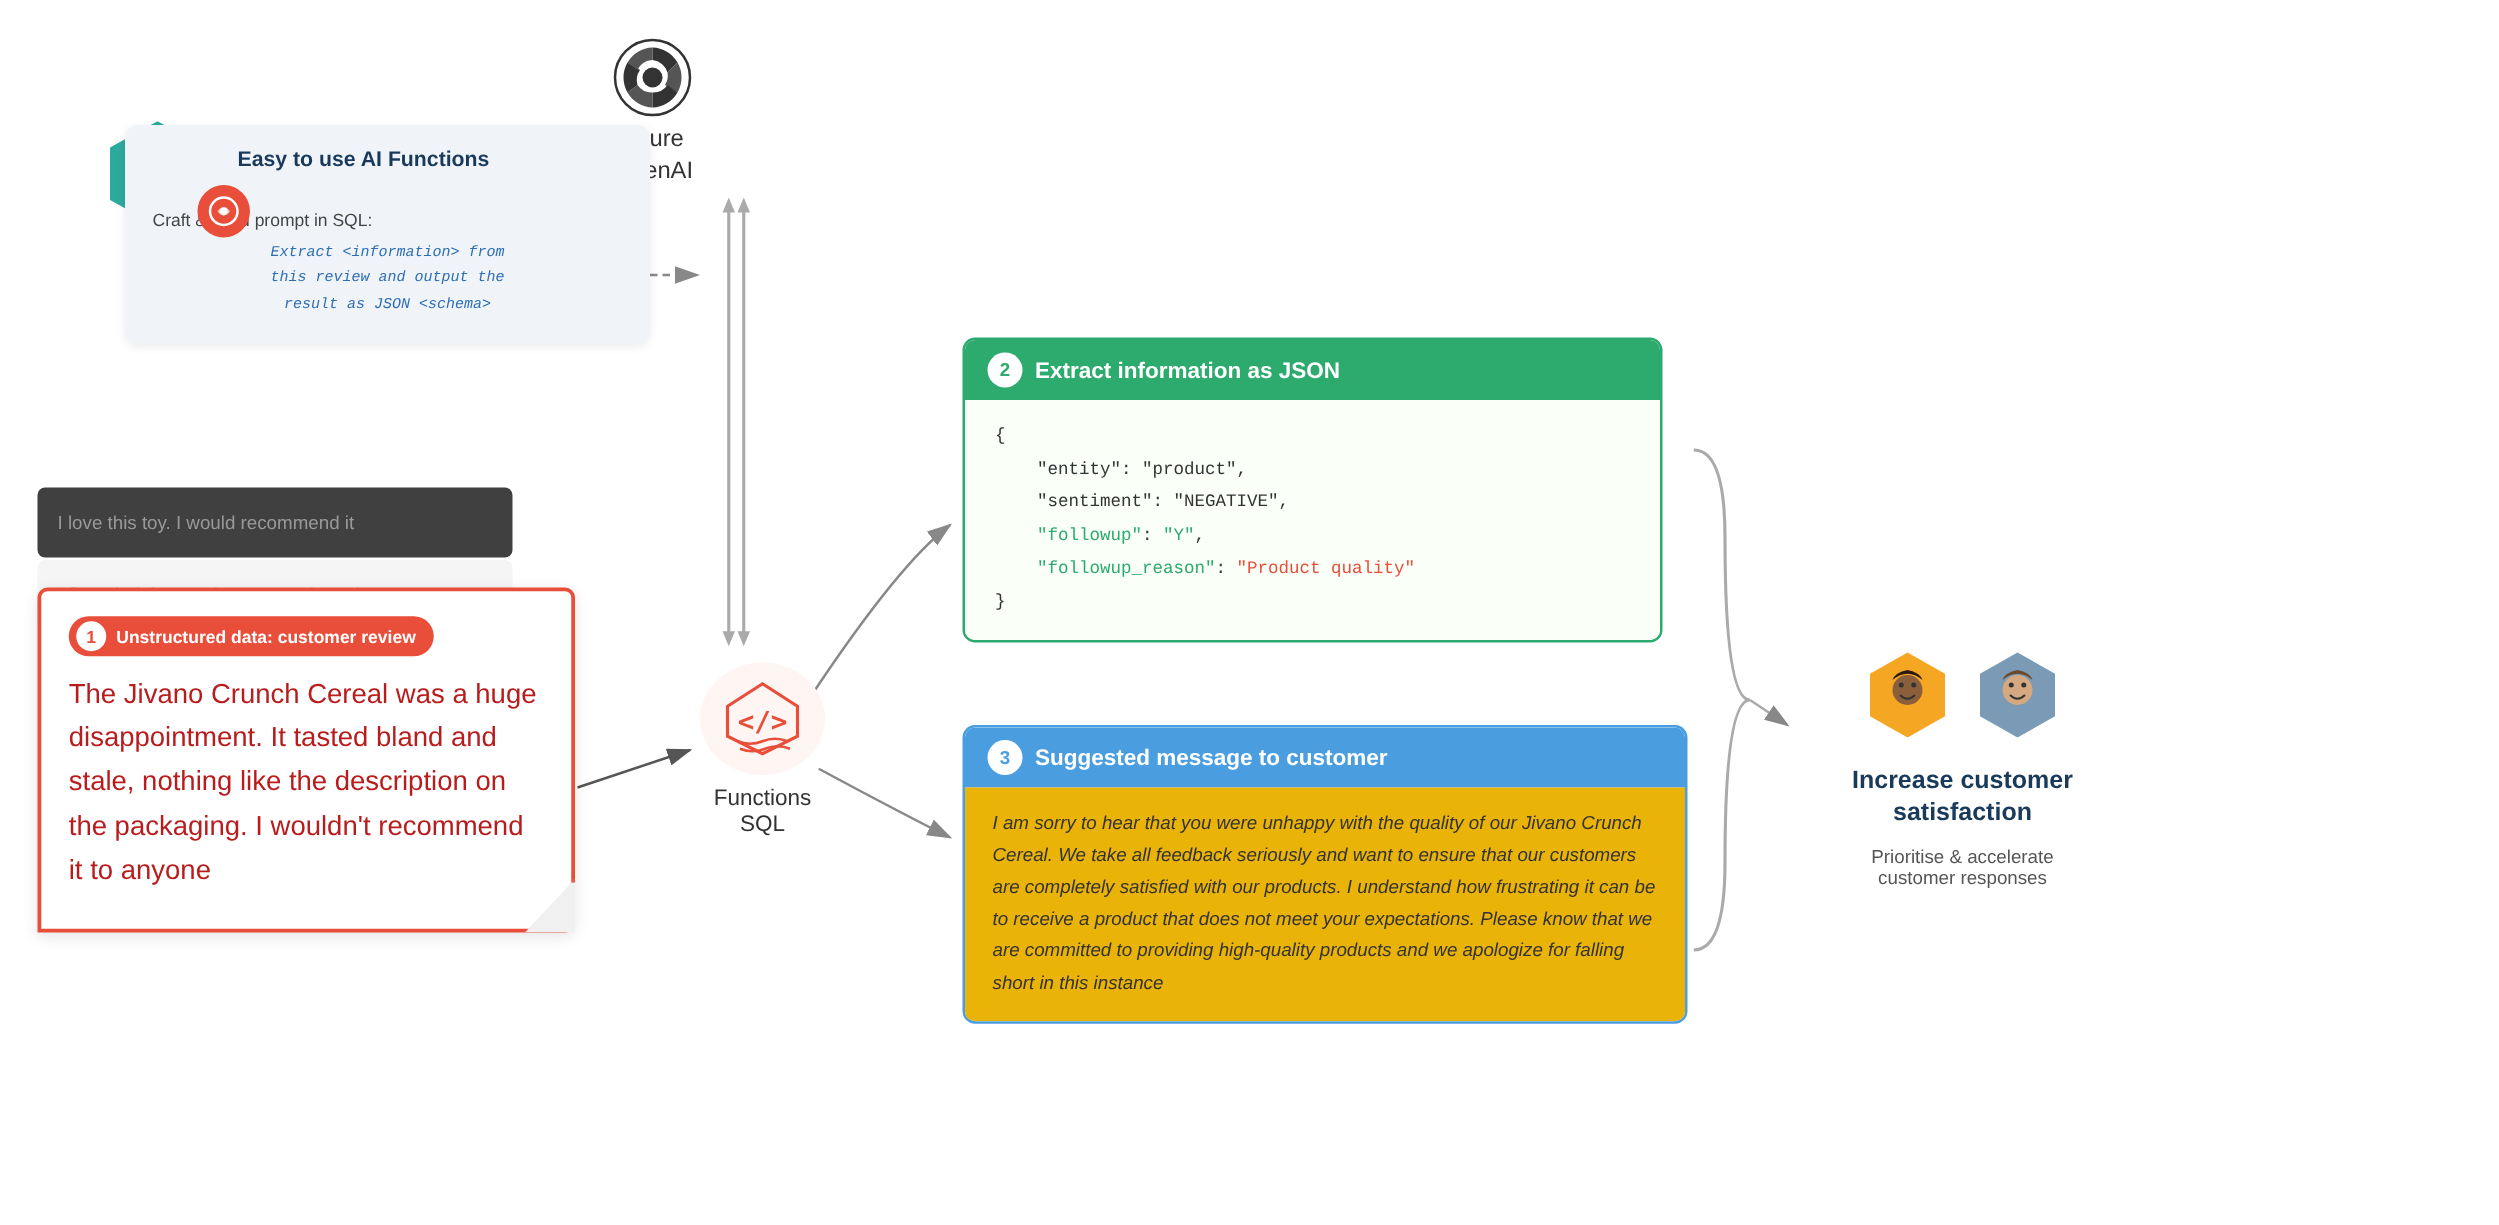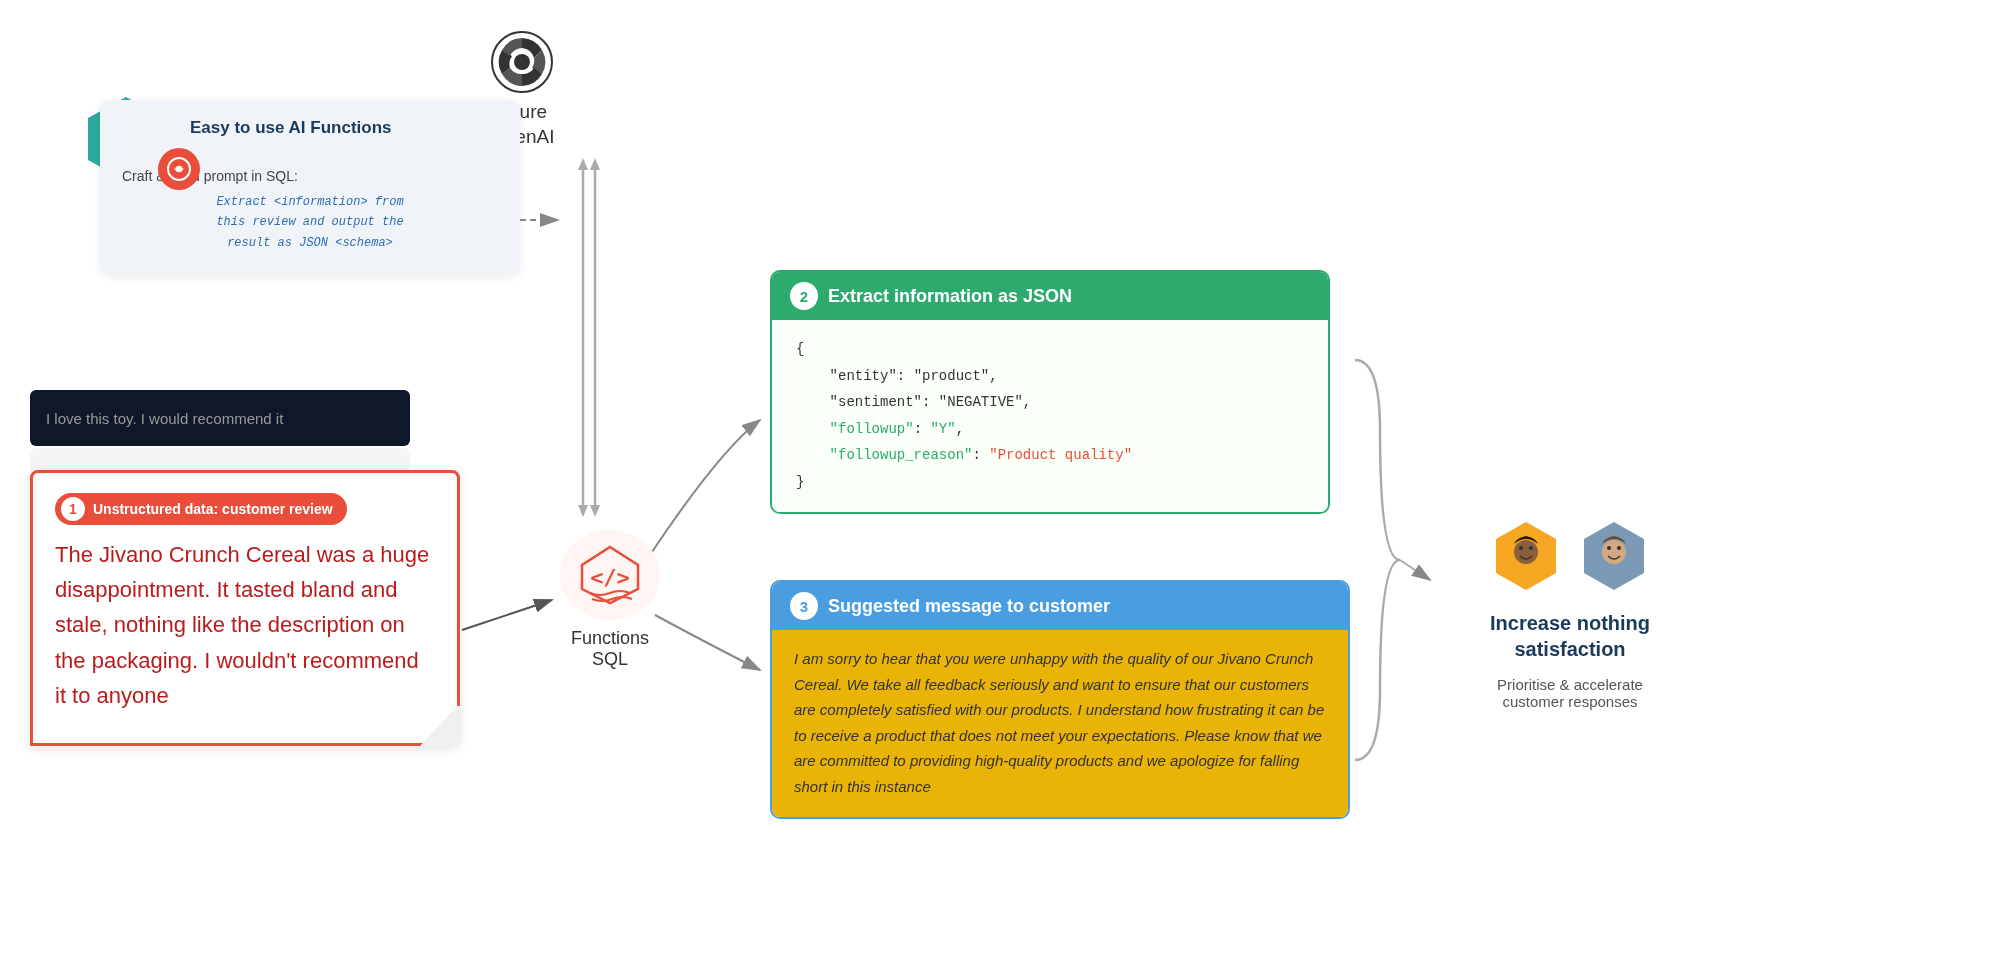--- a/index.html
+++ b/index.html
@@ -85,21 +85,21 @@
       pointer-events: none;
     }
 
     
     .review-bg-card1 {
       position: absolute;
       top: 390px;
       left: 30px;
       width: 380px;
       height: 56px;
-      background: #0f172a;
+      background: #404040;
       border-radius: 6px;
       display: flex;
       align-items: center;
       padding: 0 16px;
       color: #999;
       font-size: 15px;
     }
     .review-bg-card2 {
       position: absolute;
       top: 448px;
@@ -473,19 +473,19 @@
         <svg width="72" height="72" viewBox="0 0 72 72">
           <polygon points="36,2 66,19 66,53 36,70 6,53 6,19" fill="#7a9ab5"></polygon>
           <circle cx="36" cy="32" r="12" fill="#d4a880"></circle>
           <circle cx="31" cy="28" r="2" fill="#333"></circle>
           <circle cx="41" cy="28" r="2" fill="#333"></circle>
           <path d="M30 36 Q36 42 42 36" stroke="#333" stroke-width="1.5" fill="none"></path>
           <path d="M24 24 Q36 14 48 24 Q46 18 36 16 Q26 18 24 24Z" fill="#6b4a2a"></path>
         </svg>
       </div>
     </div>
-    <div class="satisfaction-title" style="white-space:pre-line;">Increase nothing
+    <div class="satisfaction-title" style="white-space:pre-line;">Increase customer
 satisfaction</div>
     <div class="satisfaction-subtitle" style="white-space:pre-line;">Prioritise &amp; accelerate
 customer responses</div>
   </div>
 
 </div>
 
 </body></html>

